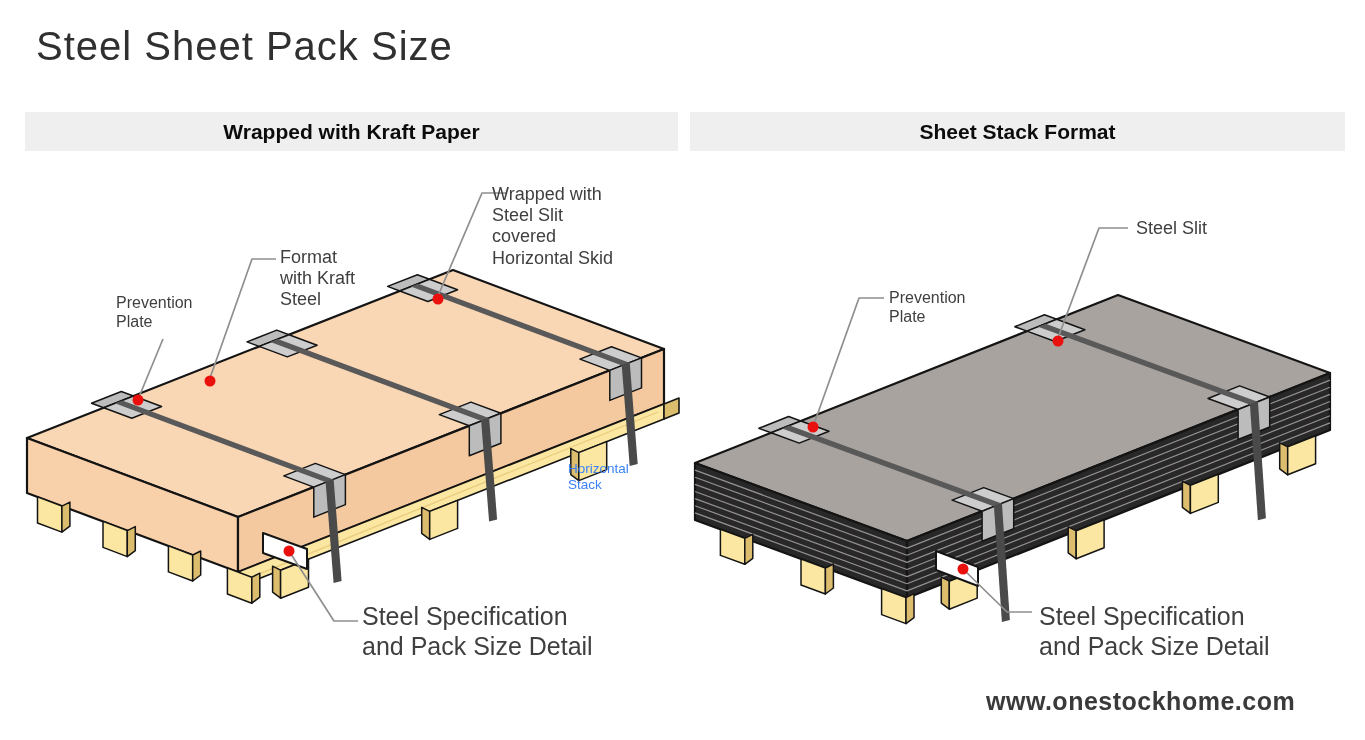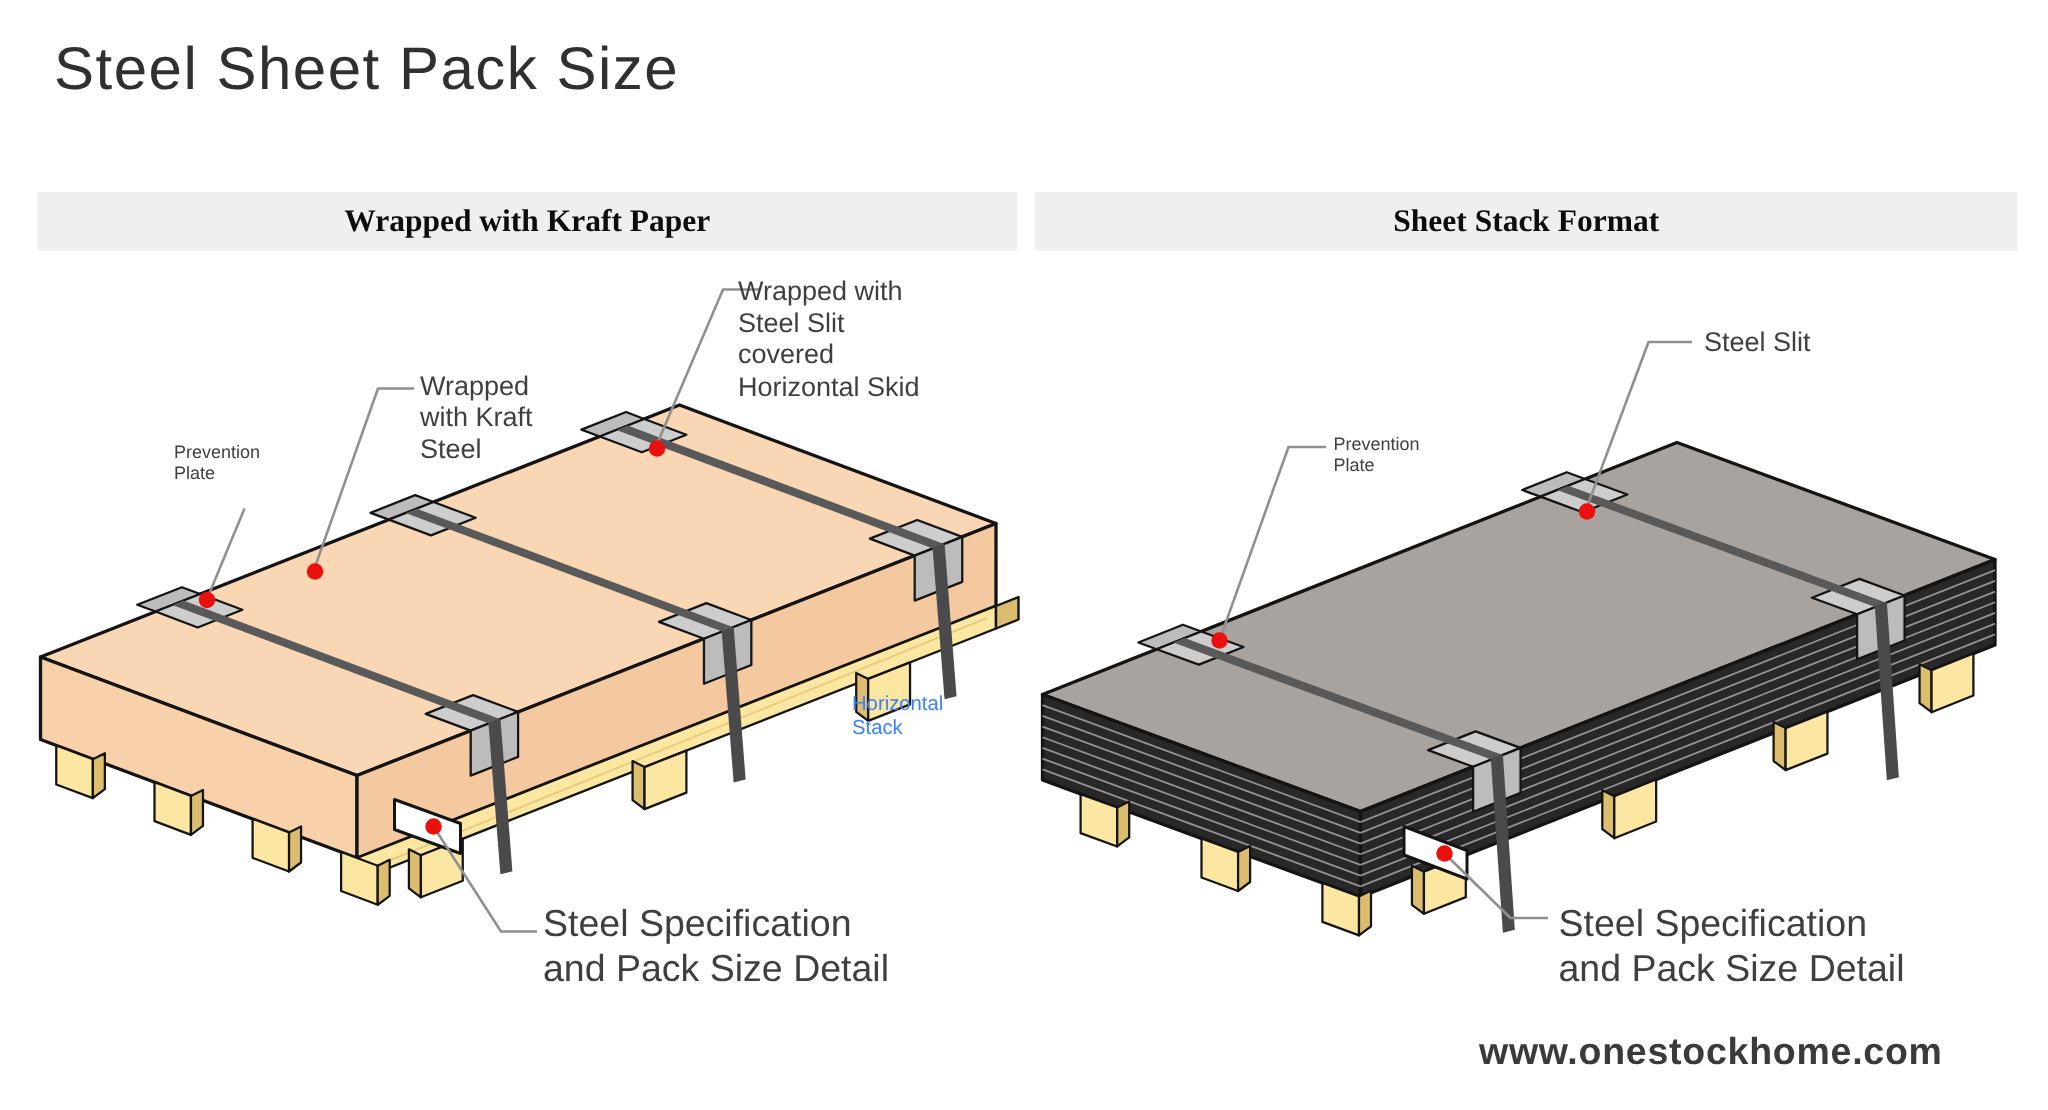--- a/index.html
+++ b/index.html
@@ -1,26 +1,26 @@
 <!DOCTYPE html>
 <html><head>
 <meta charset="utf-8">
 <style>
   html,body{margin:0;padding:0;}
   body{width:1365px;height:740px;background:#ffffff;font-family:"Liberation Sans",sans-serif;position:relative;overflow:hidden;}
   .stage{position:absolute;left:0;top:0;width:1234px;height:740px;}
   #canvas{position:absolute;left:0;top:0;}
   .title{position:absolute;left:36px;top:24px;font-size:40px;font-weight:300;color:#303030;letter-spacing:1px;}
-  .hdr{position:absolute;top:128px;height:39px;text-align:center;line-height:39px;font-weight:bold;font-size:21px;color:#0c0c0c;font-family:Liberation Serif, serif;}
+  .hdr{position:absolute;top:112px;height:39px;text-align:center;line-height:39px;font-weight:bold;font-size:21px;color:#0c0c0c;}
   #hdr-left{left:25px;width:653px;}
   #hdr-right{left:690px;width:655px;}
   .lbl{position:absolute;color:#3f3f3f;font-size:18px;line-height:1.18;}
   .lbl div{white-space:nowrap;}
   .lbl.small{font-size:13.5px;color:#3b82f6;text-align:left;line-height:1.22;}
-  .lbl.mid{font-size:12px;}
+  .lbl.mid{font-size:16px;}
   .lbl.spec{font-size:25px;}
   .site{position:absolute;left:986px;top:687px;font-size:25px;font-weight:700;color:#3a3a3a;letter-spacing:0.5px;text-align:right;}
 </style>
 </head>
 <body>
 
 <div class="stage">
 
   <svg id="canvas" width="1365" height="740" viewBox="0 0 1365 740">
       <g>
@@ -131,21 +131,21 @@
   <div class="title">Steel Sheet Pack Size</div>
 
   <div class="hdr" id="hdr-left" style="background: rgb(239, 239, 239);">Wrapped with Kraft Paper</div>
   <div class="hdr" id="hdr-right" style="background: rgb(239, 239, 239);">Sheet Stack Format</div>
 
   <div class="lbl mid" style="left:116px;top:294px;">
     <div>Prevention</div>
     <div>Plate</div>
   </div>
   <div class="lbl" style="left:280px;top:247px;">
-    <div>Wrapped</div>
+    <div>Format</div>
     <div>with Kraft</div>
     <div>Steel</div>
   </div>
   <div class="lbl" style="left:492px;top:184px;">
     <div>Wrapped with</div>
     <div>Steel Slit</div>
     <div>covered</div>
     <div>Horizontal Skid</div>
   </div>
   <div class="lbl small" style="left:568px;top:461px;width:98px;">

